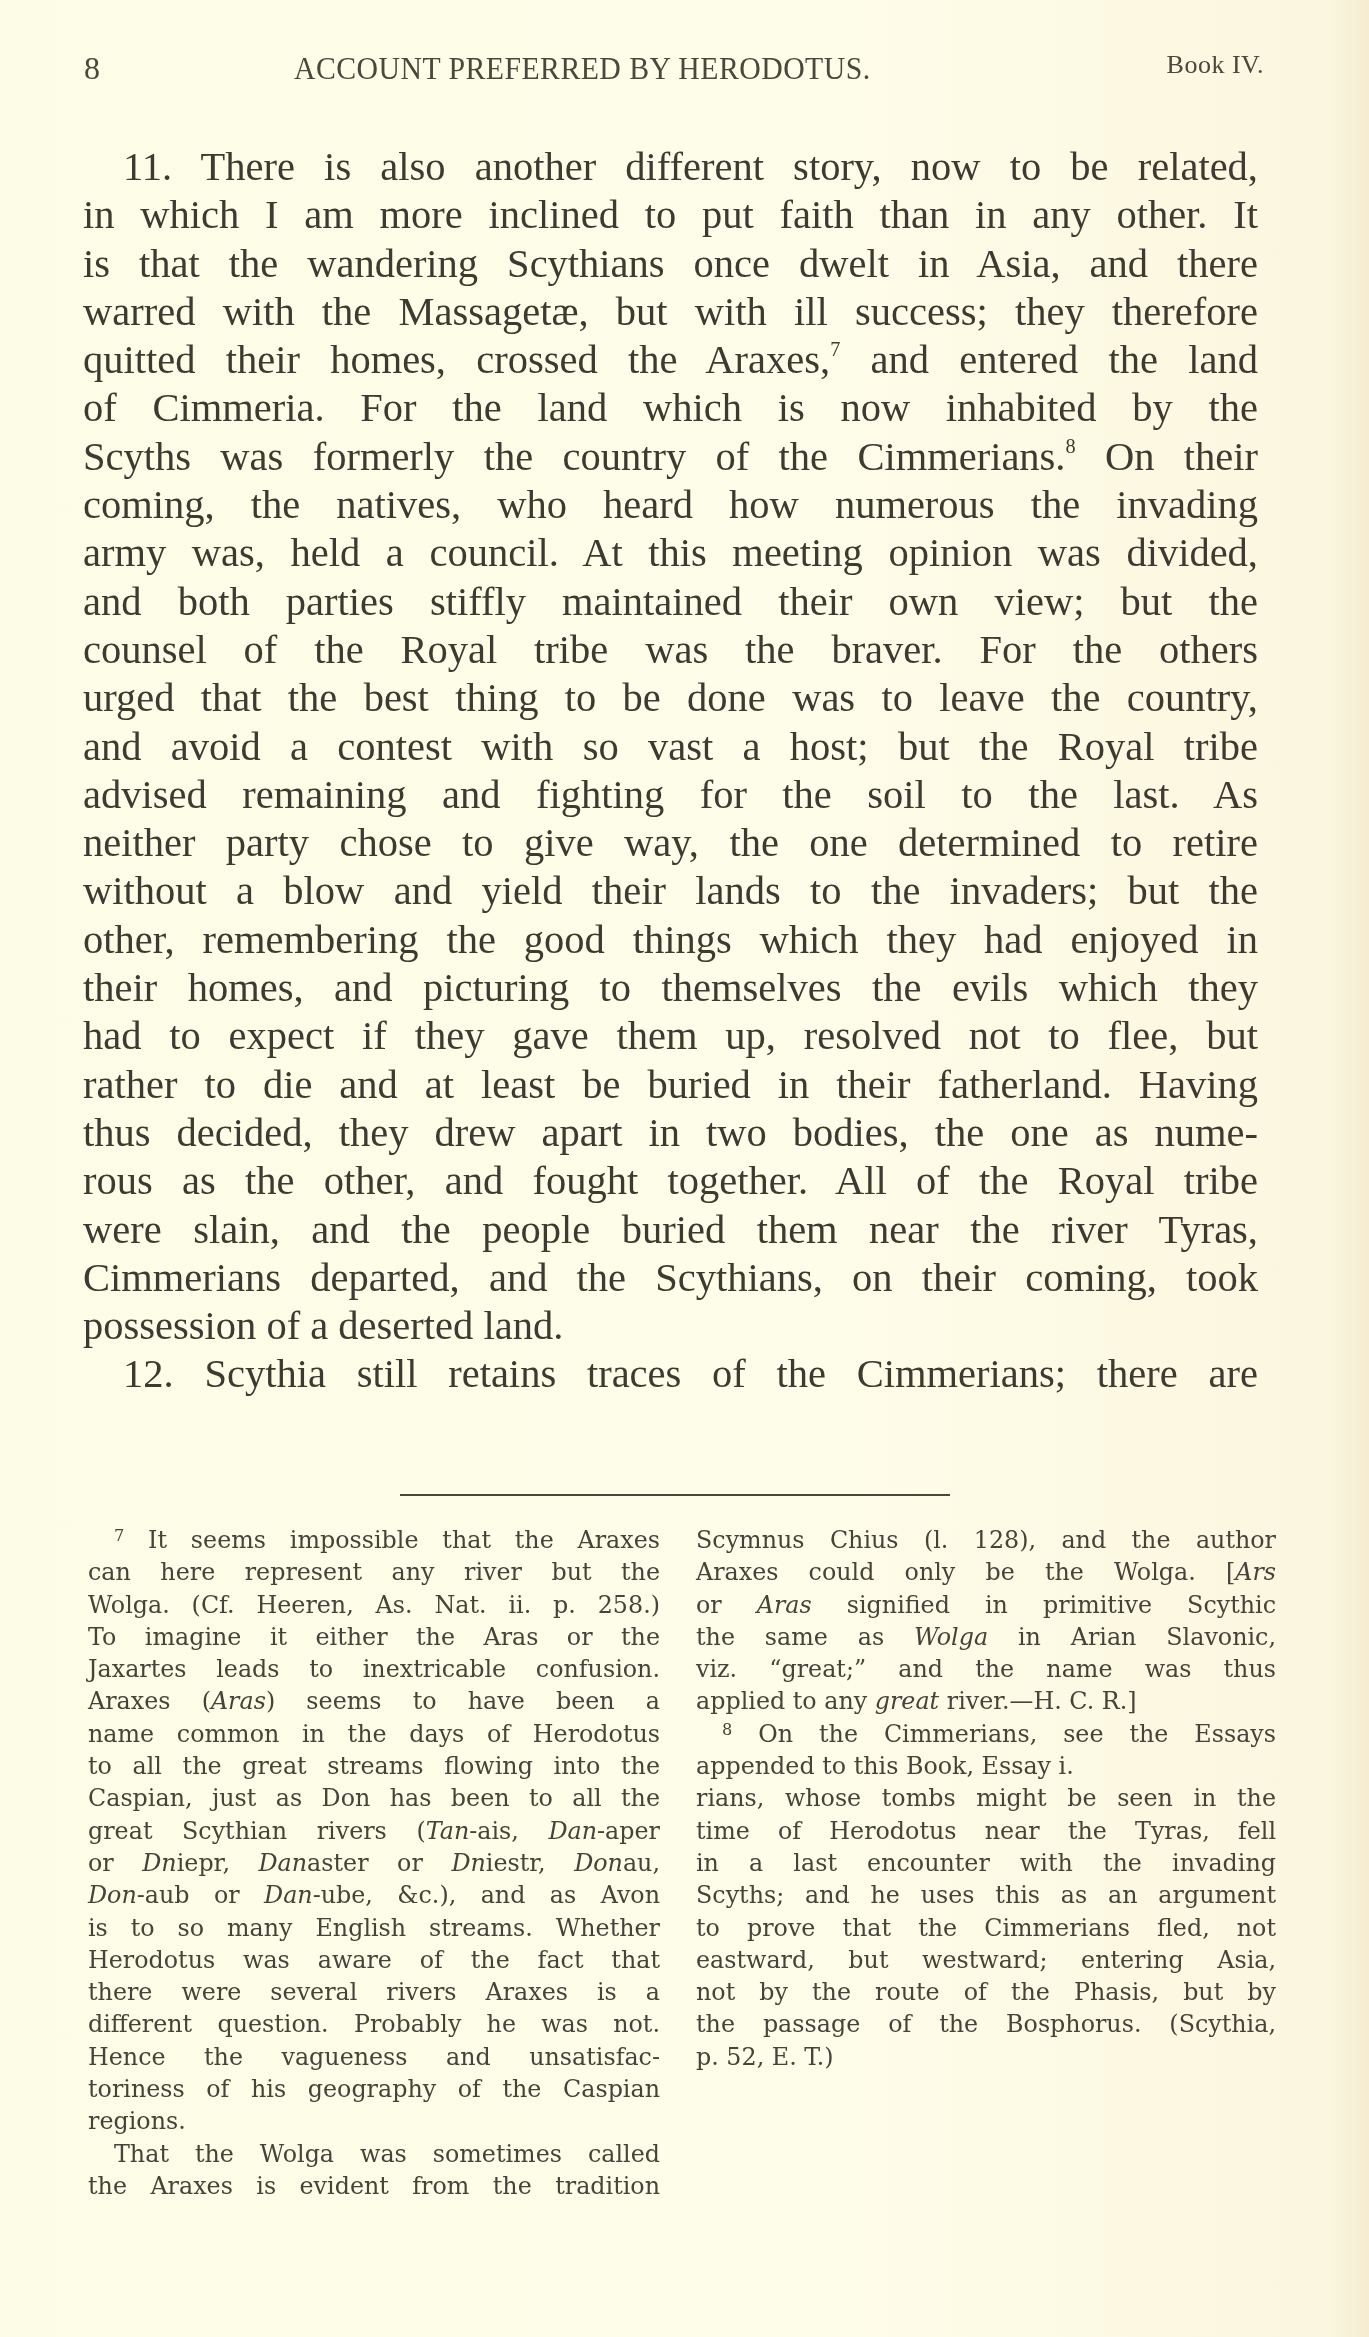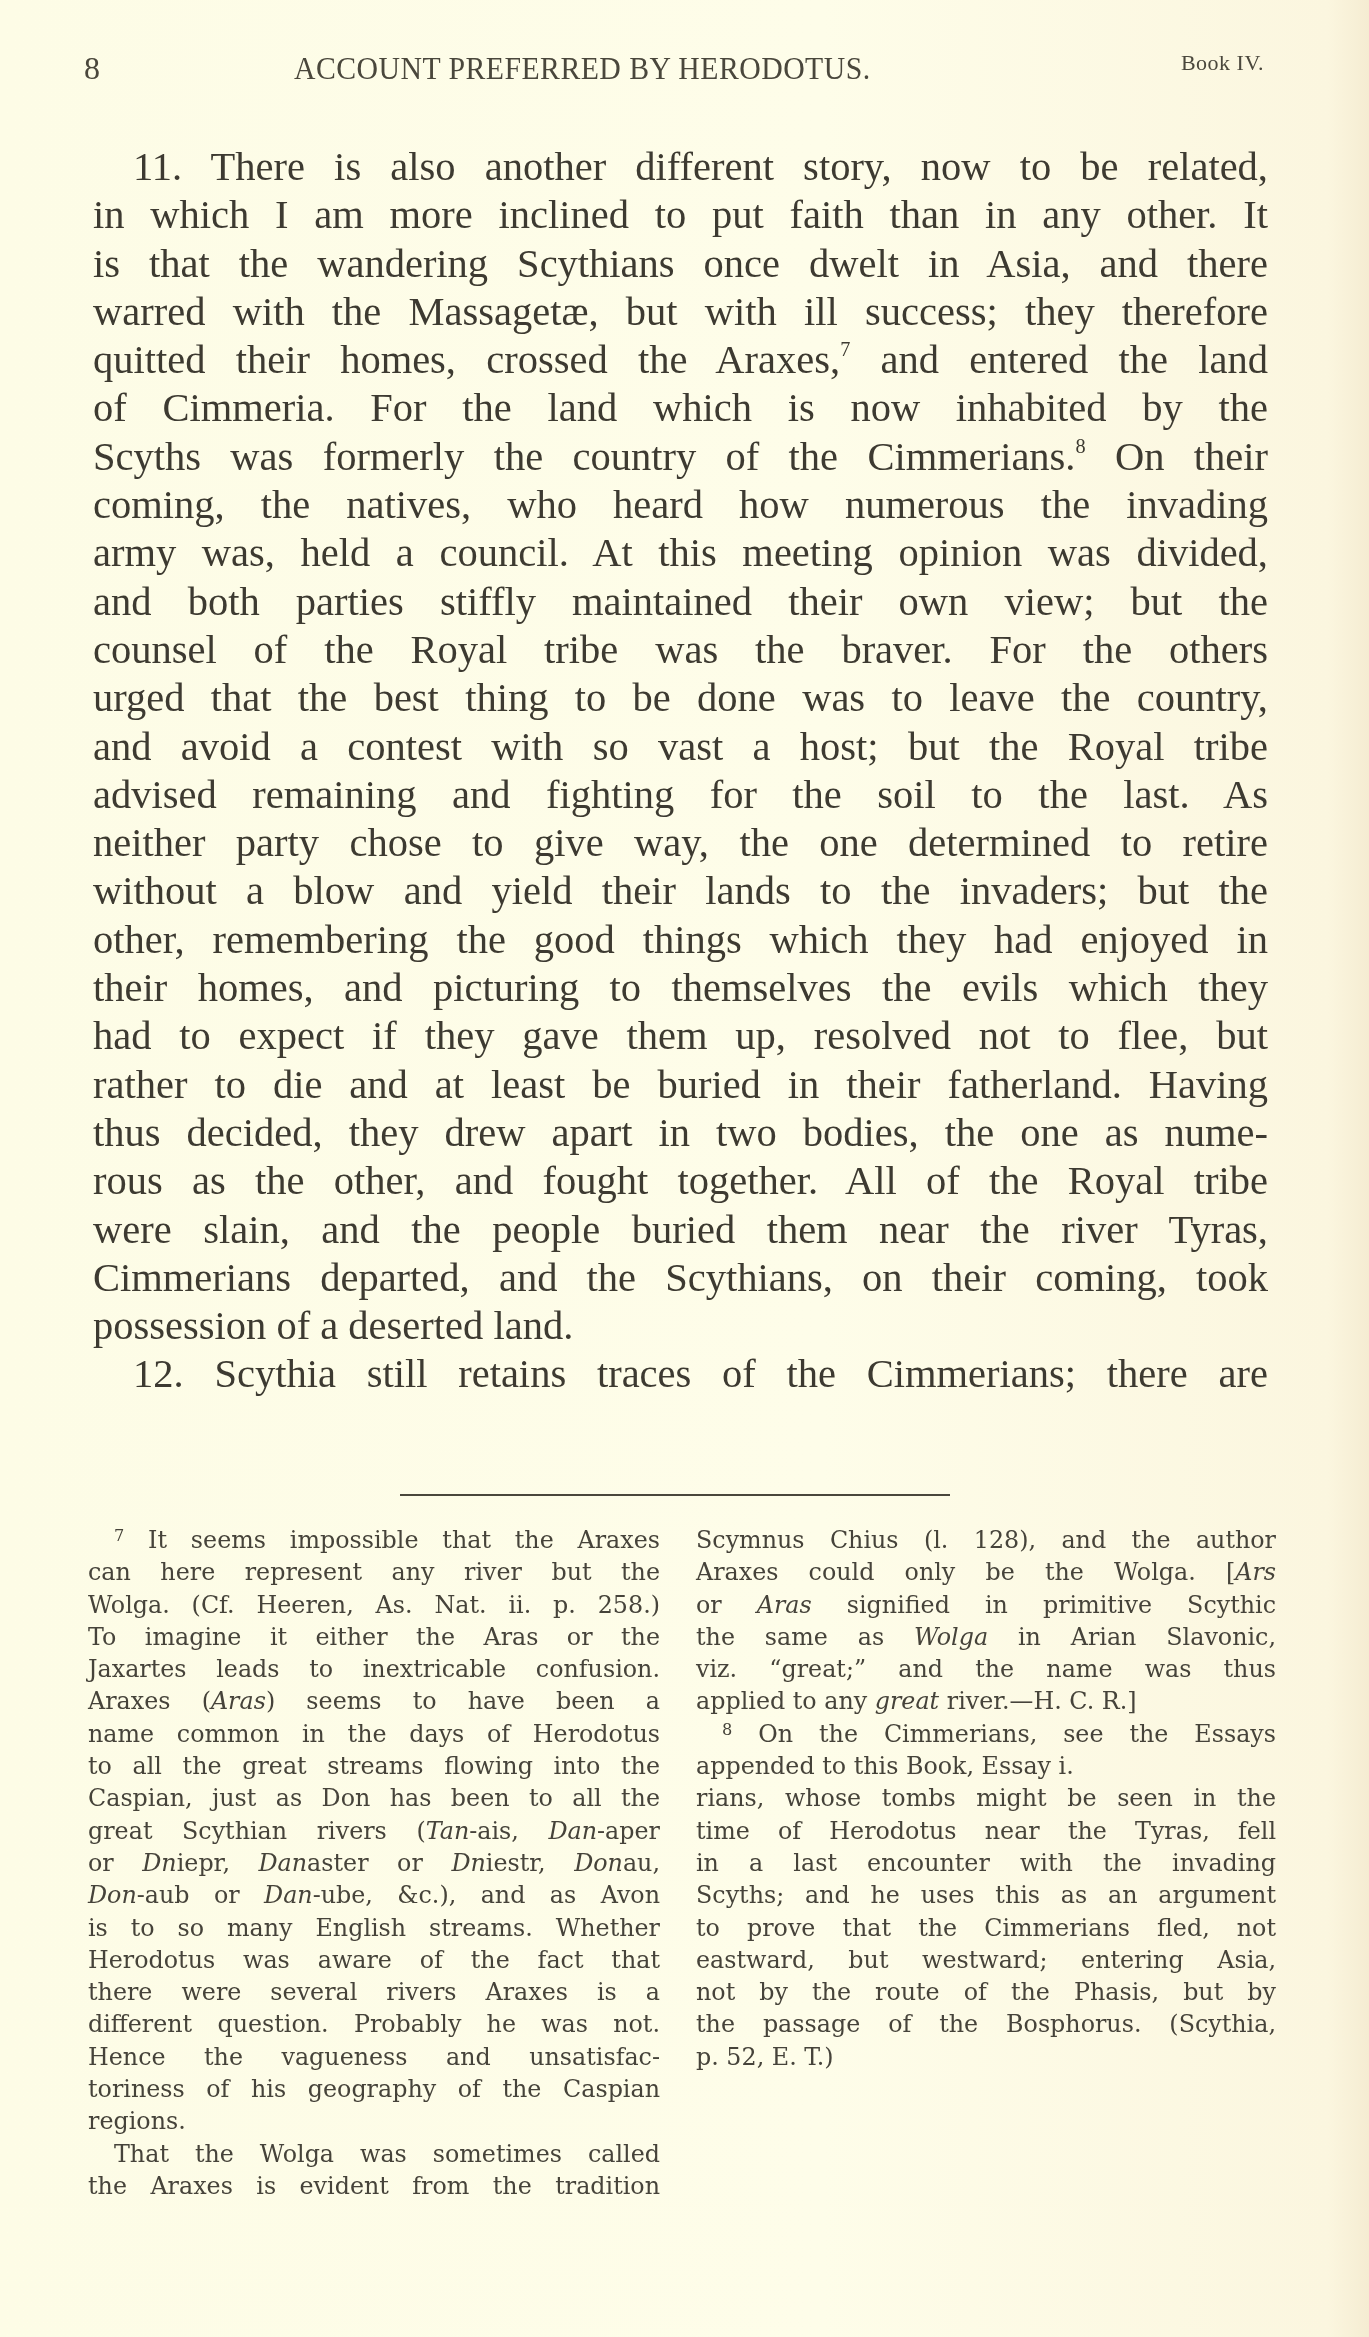--- a/index.html
+++ b/index.html
@@ -25,34 +25,33 @@
     left: 84px;
     width: 1180px;
     height: 50px;
     font-family: "Liberation Serif", serif;
     font-size: 32px;
     letter-spacing: 0.5px;
     color: #4a473c;
   }
   .running-head .folio { position: absolute; left: 0; top: 0; }
   .running-head .title { position: absolute; left: 210px; top: 0; transform: scaleX(0.93); transform-origin: left; }
-  .running-head .book { position: absolute; right: 0; top: 0; font-size: 22px; }
+  .running-head .book { position: absolute; right: 0; top: 0; font-size: 26px; }
 
   
   .body-text {
     position: absolute;
     top: 143px;
     left: 83px;
     width: 1175px;
     font-family: "Liberation Serif", serif;
     font-size: 40.5px;
     line-height: 48.3px;
     text-align: justify;
     color: #3d3a31;
-    margin-left: 10px;
   }
   .body-text .line {
     display: block;
     text-align: justify;
     text-align-last: justify;
     white-space: nowrap;
     overflow: visible;
   }
   .body-text .line.last { text-align-last: left; }
   .body-text .line.indent { padding-left: 40px; }

